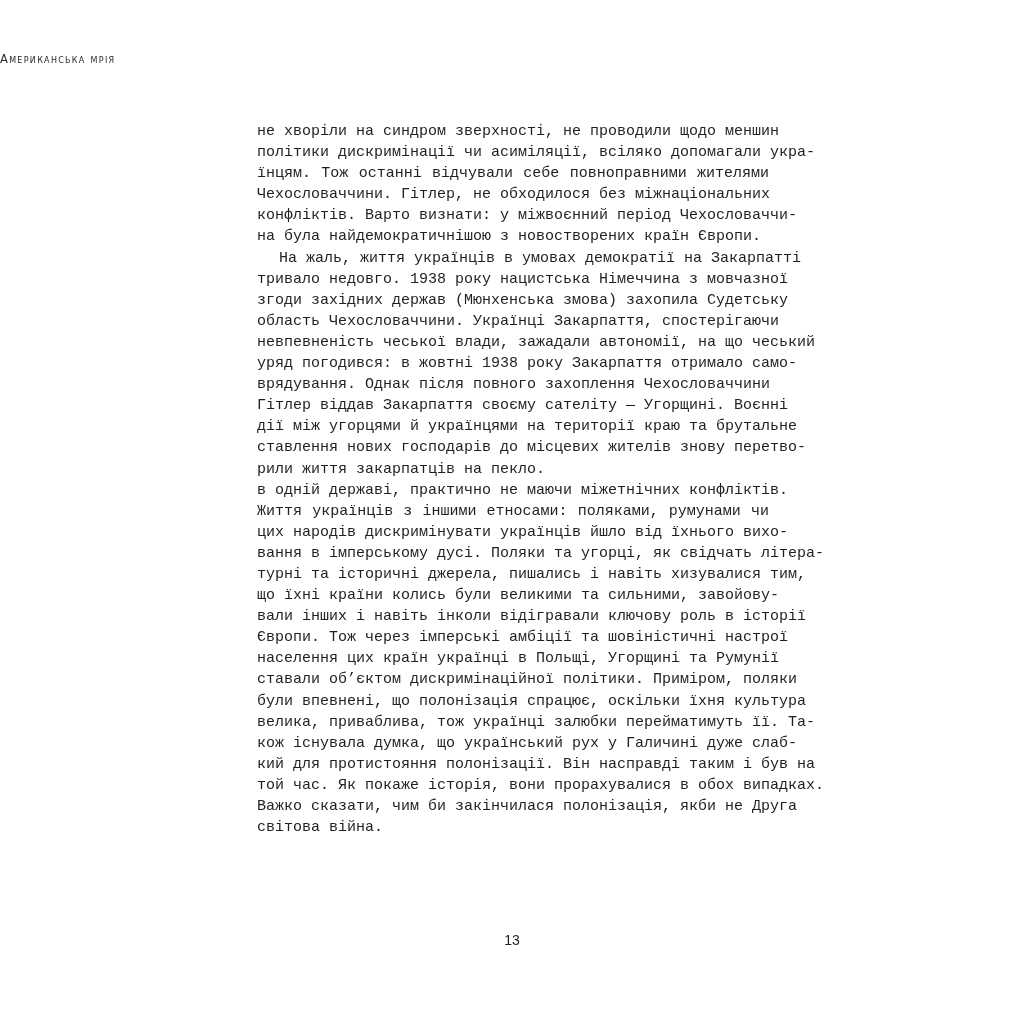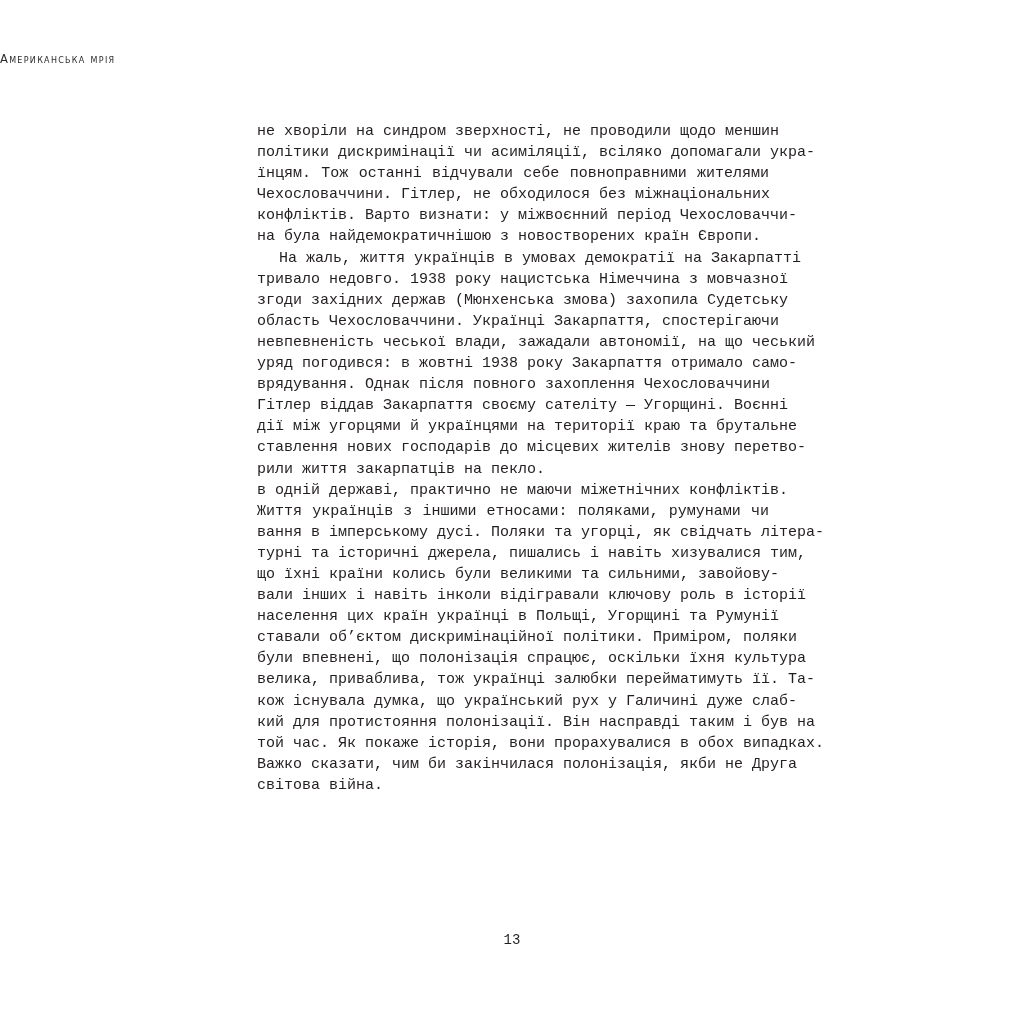--- a/index.html
+++ b/index.html
@@ -49,21 +49,21 @@
     }
     .line.indent {
       padding-left: 22px;
     }
     .folio {
       position: absolute;
       top: 932px;
       left: 0;
       width: 1024px;
       text-align: center;
-      font-family: Liberation Mono, monospace;
+      font-family: Liberation Sans, sans-serif;
       font-size: 14px;
       color: #231f20;
     }
   </style>
 </head>
 <body>
 
 <div class="running-head">Американська мрія</div>
 
 <div class="text-block">
@@ -84,24 +84,26 @@
     <span class="line">уряд погодився: в жовтні 1938 року Закарпаття отримало само-</span>
     <span class="line">врядування. Однак після повного захоплення Чехословаччини</span>
     <span class="line">Гітлер віддав Закарпаття своєму сателіту — Угорщині. Воєнні</span>
     <span class="line">дії між угорцями й українцями на території краю та брутальне</span>
     <span class="line">ставлення нових господарів до місцевих жителів знову перетво-</span>
     <span class="line last">рили життя закарпатців на пекло.</span>
   </div>
   <div>
     <span class="line">в одній державі, практично не маючи міжетнічних конфліктів.</span>
     <span class="line">Життя українців з іншими етносами: поляками, румунами чи</span>
+    <span class="line">цих народів дискримінувати українців йшло від їхнього вихо-</span>
     <span class="line">вання в імперському дусі. Поляки та угорці, як свідчать літера-</span>
     <span class="line">турні та історичні джерела, пишались і навіть хизувалися тим,</span>
     <span class="line">що їхні країни колись були великими та сильними, завойову-</span>
     <span class="line">вали інших і навіть інколи відігравали ключову роль в історії</span>
+    <span class="line">Європи. Тож через імперські амбіції та шовіністичні настрої</span>
     <span class="line">населення цих країн українці в Польщі, Угорщині та Румунії</span>
     <span class="line">ставали об’єктом дискримінаційної політики. Приміром, поляки</span>
     <span class="line">були впевнені, що полонізація спрацює, оскільки їхня культура</span>
     <span class="line">велика, приваблива, тож українці залюбки перейматимуть її. Та-</span>
     <span class="line">кож існувала думка, що український рух у Галичині дуже слаб-</span>
     <span class="line">кий для протистояння полонізації. Він насправді таким і був на</span>
     <span class="line">той час. Як покаже історія, вони прорахувалися в обох випадках.</span>
     <span class="line">Важко сказати, чим би закінчилася полонізація, якби не Друга</span>
     <span class="line last">світова війна.</span>
   </div>

